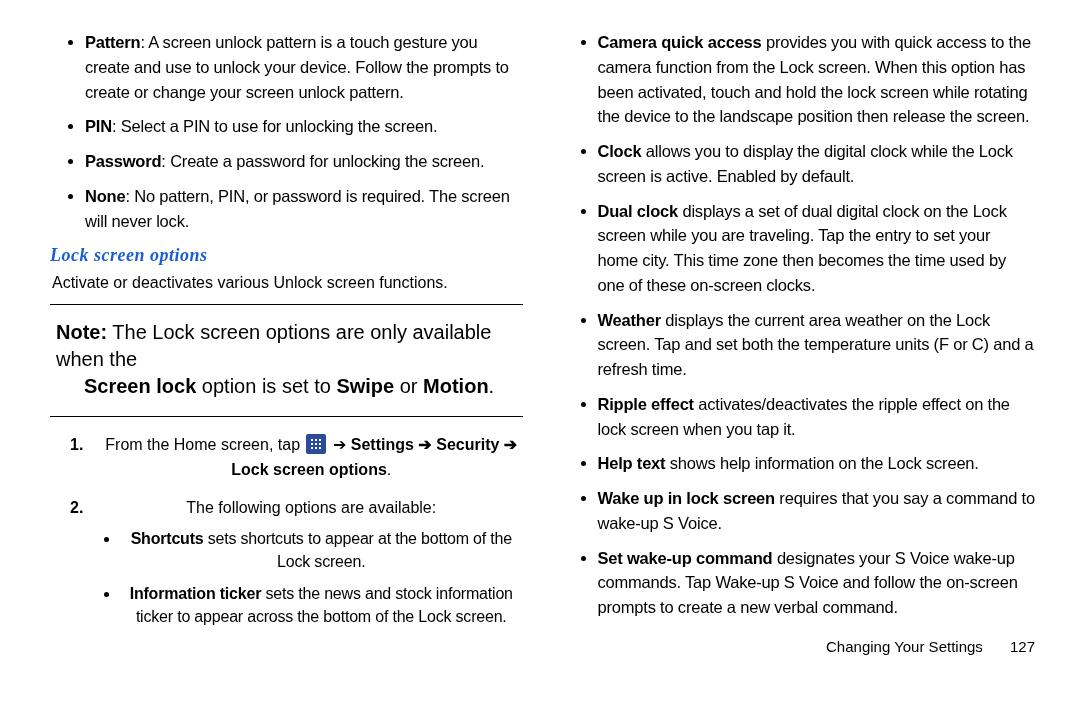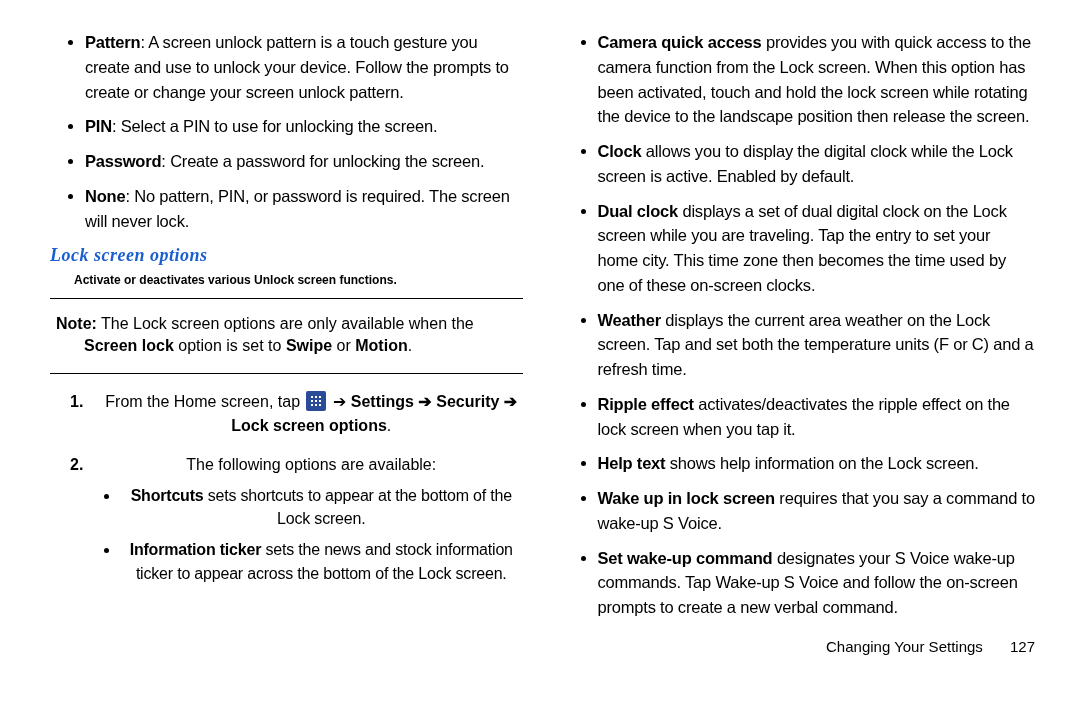--- a/index.html
+++ b/index.html
@@ -40,35 +40,34 @@
   .heading{
     font-family:Georgia,"Times New Roman",serif;
     font-weight:700;
     font-style:italic;
     color:#1a5fd0;
     letter-spacing:0.5px;
     font-size:18px;
     margin:4px 0 6px 0;
   }
   .intro{
-    font-size:12px;
-    margin:0 0 10px 24px;
+    font-size:16px;
+    margin:0 0 10px 2px;
     line-height:1.35;
-    font-weight:bold;
   }
 
   .rule{
     border:0;
     border-top:1.4px solid #000;
     margin:6px 0;
   }
   .notebox{
     padding:8px 4px 10px 6px;
     margin-bottom:6px;
-    font-size:16px;
+    font-size:20px;
     line-height:1.35;
   }
   .notebox .indent{
     margin-left:28px;
     display:block;
   }
 
   ol.steps{
     list-style:none;
     padding:0;

